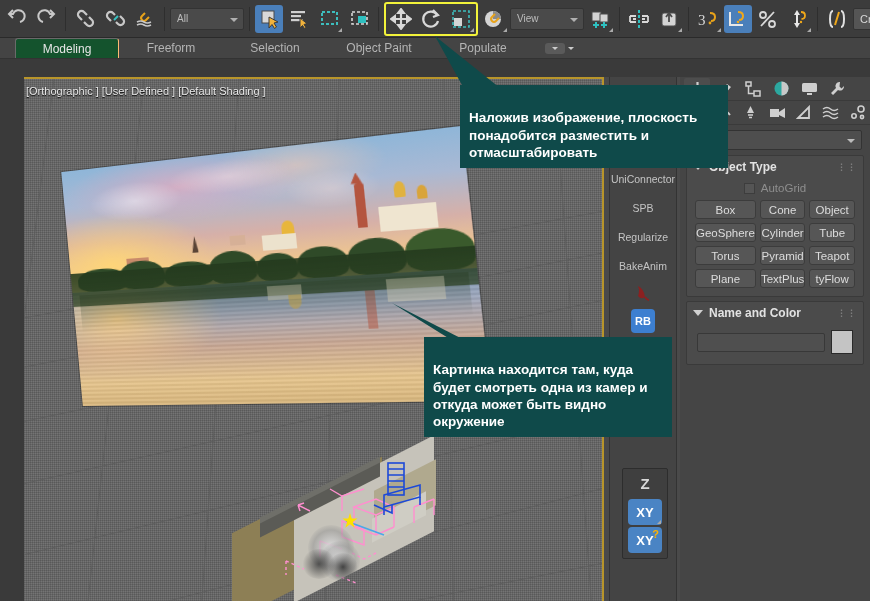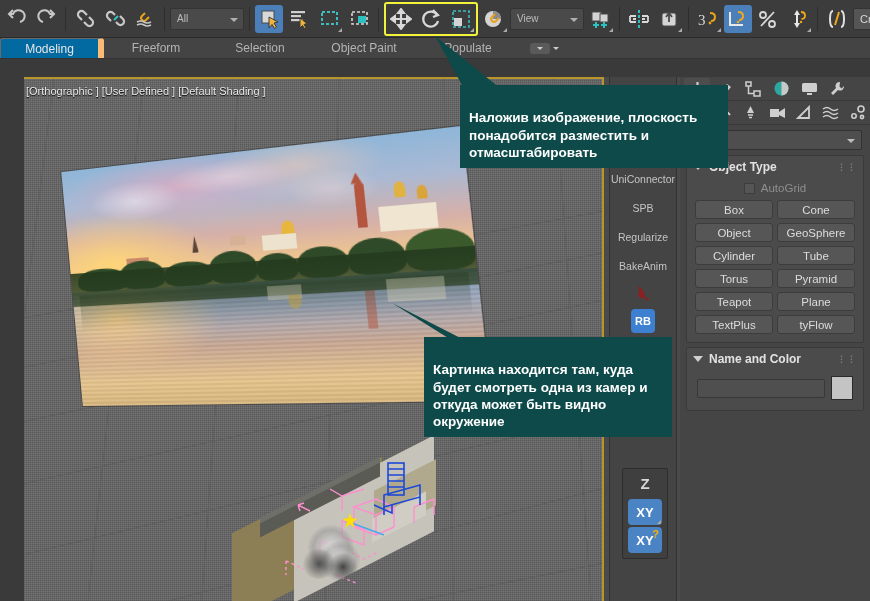--- a/index.html
+++ b/index.html
@@ -53,23 +53,23 @@
   
   .tabbar {
     position: absolute; left: 0; top: 38px; width: 870px; height: 21px;
     background: #444; border-bottom: 1px solid #333;
     display: flex; align-items: stretch;
   }
   .tab {
     font-size: 12px; color: #b4b4b4; display: flex; align-items: center;
     justify-content: center; width: 104px; flex: none;
   }
-  .tab.sel { background: #0369a1; color: #e6e6e6; border-top: 1px solid #6a6a6a;
-    border-left: 1px solid #6a6a6a; border-right: 6px solid #fdba74;
-    border-radius: 3px 3px 0 0; }
+  .tab.sel { background: #14532d; color: #e6e6e6; border-top: 1px solid #6a6a6a;
+    border-left: 1px solid #6a6a6a; border-right: 1px solid #fdba74;
+    border-radius: 3px 3px 0 0; margin-left: 15px; }
   .tabdrop { margin-left: 10px; display: flex; align-items: center; gap: 3px; }
   .tabdrop .pill { width: 20px; height: 11px; background: #5a5a5a; border-radius: 3px;
      display:flex;align-items:center;justify-content:center; }
   .tabdrop .pcar { border-left: 3px solid transparent; border-right: 3px solid transparent;
     border-top: 3px solid #ccc; }
   .subtab {
     position: absolute; left: 0; top: 59px; width: 870px; height: 18px;
     background: #3c3c3c; border-bottom: 1px solid #2b2b2b;
   }
   .subtab .st {
@@ -221,21 +221,21 @@
     display: flex; align-items: center; gap: 6px; padding: 4px 6px;
     font-size: 12px; font-weight: bold; color: #e2e2e2;
   }
   .rhead .tri { width: 0; height: 0; border-left: 5px solid transparent;
     border-right: 5px solid transparent; border-top: 6px solid #d0d0d0; }
   .rhead .dots { margin-left: auto; color: #7d7d7d; font-size: 9px; letter-spacing: 1px; }
   .rbody { padding: 2px 8px 8px; }
   .chkrow { display: flex; align-items: center; gap: 6px; justify-content: center;
     font-size: 11.5px; color: #8e8e8e; padding: 2px 0 6px; }
   .chk { width: 11px; height: 11px; background: #555; border: 1px solid #3d3d3d; }
-  .btngrid { display: grid; grid-template-columns: 1fr 1fr; gap: 4px; }
+  .btngrid { display: grid; grid-template-columns: 1fr 1fr 1fr; gap: 4px; }
   .objbtn {
     height: 19px; background: #565656; border: 1px solid #3c3c3c; border-radius: 3px;
     color: #dcdcdc; font-size: 11.5px; display: flex; align-items: center;
     justify-content: center;
   }
   .namerow { display: flex; align-items: center; gap: 6px; padding: 4px 2px 2px; }
   .nameinput { flex: 1; height: 19px; background: #4f4f4f; border: 1px solid #383838;
     border-radius: 2px; }
   .swatch { width: 22px; height: 24px; background: #c4c4c4; border: 1px solid #2a2a2a; }
 

